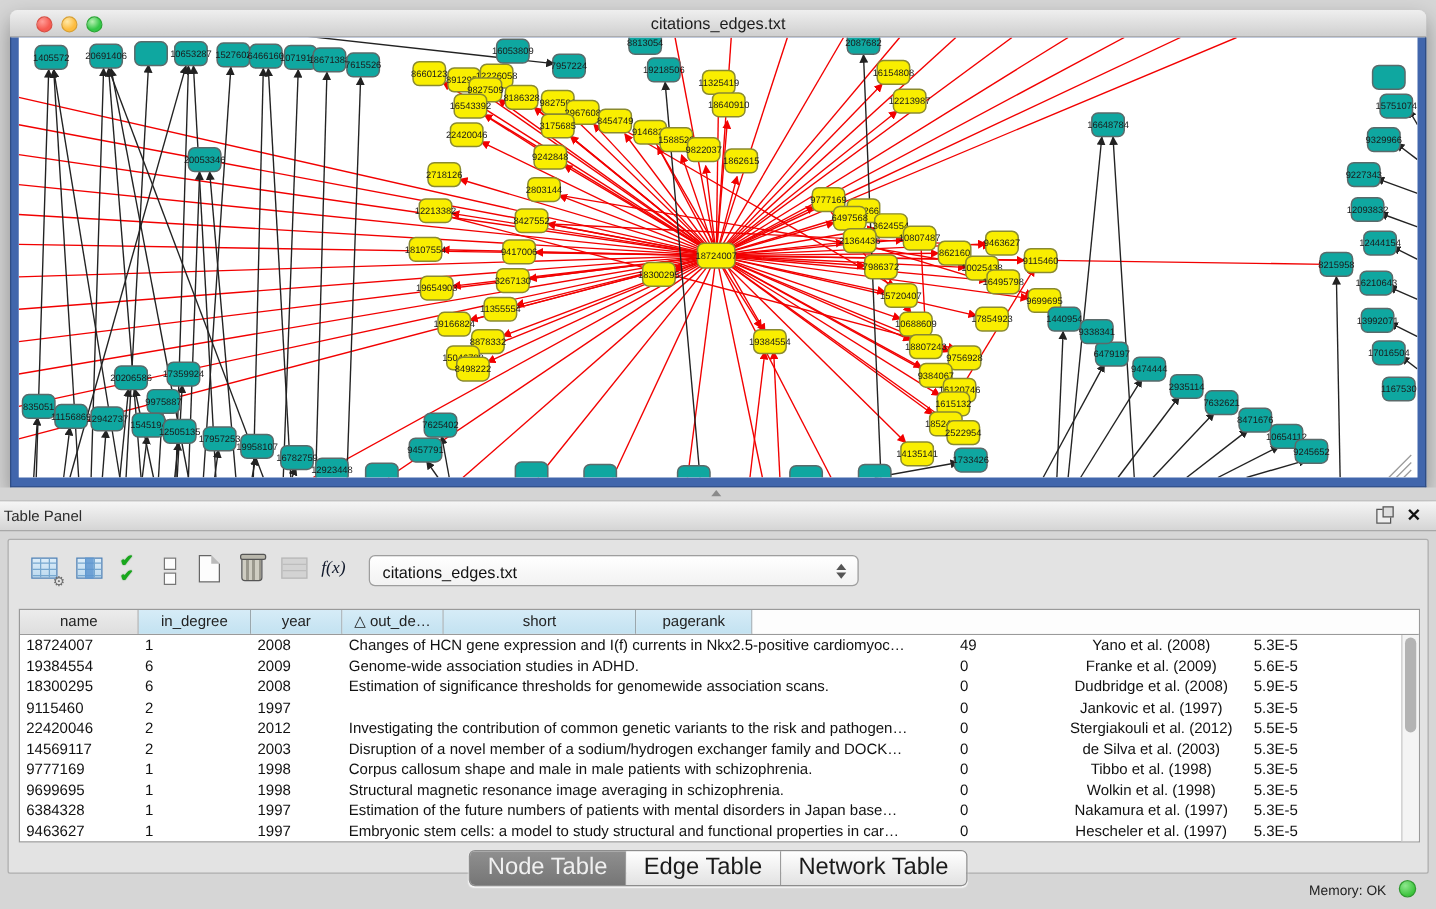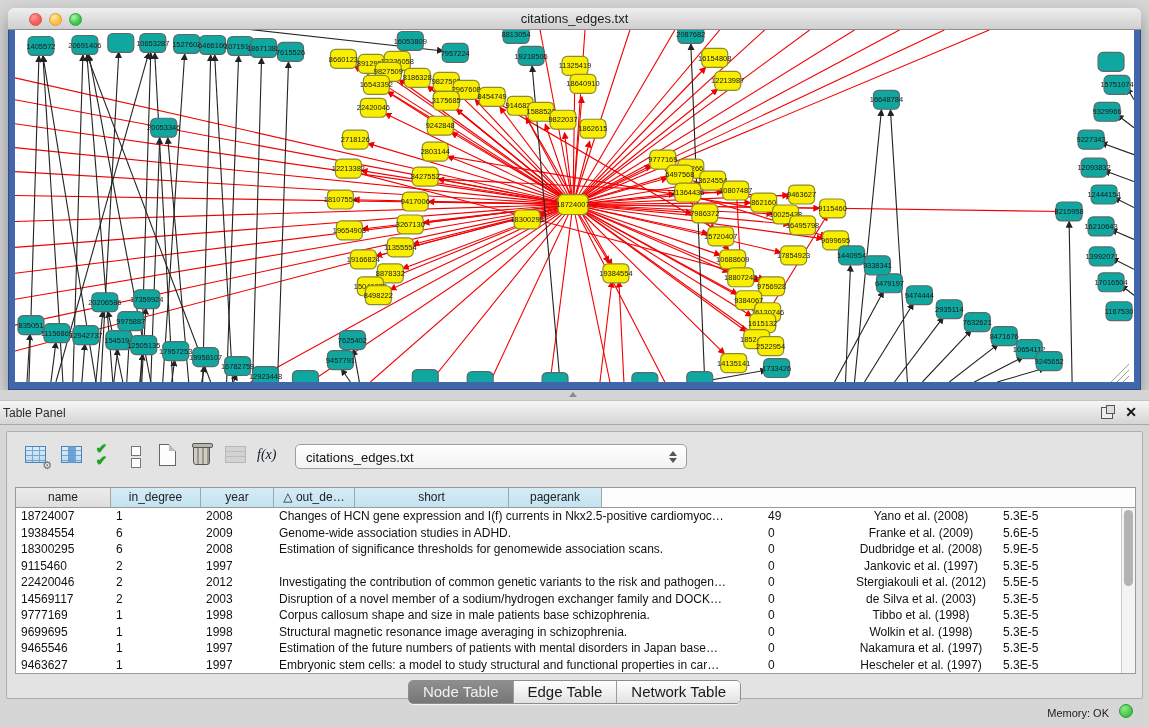--- a/index.html
+++ b/index.html
@@ -75,21 +75,21 @@
   .th.fill { background:#fdfdfd; border-right:none; flex:1; }
   .tbody { position:absolute; left:0; top:20px; right:14px; bottom:0; overflow:hidden; }
   .tr { display:flex; height:16.5px; }
   .td { font-size:12px; color:#111; line-height:16px; padding:0 5px; white-space:nowrap; overflow:hidden; flex:none; }
   .vscroll { position:absolute; right:0; top:20px; width:14px; bottom:0; background:#f4f4f4; border-left:1px solid #c9c9c9; }
   .vthumb { position:absolute; left:2px; top:2px; width:9px; height:76px; border-radius:5px; background:#b3b3b3; }
 
   
   .tabs { position:absolute; left:0; right:0; top:248px; text-align:center; height:21px; }
   .tabbar { display:inline-flex; border:1px solid #8d8d8d; border-radius:5px; overflow:hidden; box-shadow:0 1px 1px rgba(255,255,255,.8); }
-  .tab { font-size:15px; padding:2px 14px 3px; background:linear-gradient(#ffffff,#e2e2e2); color:#1a1a1a; border-right:1px solid #9b9b9b; }
+  .tab { font-size:19px; padding:2px 14px 3px; background:linear-gradient(#ffffff,#e2e2e2); color:#1a1a1a; border-right:1px solid #9b9b9b; }
   .tab:last-child { border-right:none; }
   .tab.sel { background:linear-gradient(#8f8f8f,#767676); color:#f0f0f0; }
 
   
   .statusbar { position:absolute; left:0; top:699px; width:1149px; height:28px; }
   .mem { position:absolute; right:40px; top:8px; font-size:11px; color:#222; }
   .memdot { position:absolute; right:16px; top:5px; width:14px; height:14px; border-radius:50%;
         background:radial-gradient(circle at 35% 30%, #8ee88e,#3dc43d 70%); border:1px solid #2f9a2f; }
 </style>
 </head>
@@ -852,36 +852,36 @@
             <div class="td" style="width: 73px; text-align: left;">2003</div>
             <div class="td" style="width: 489px; text-align: left;">Disruption of a novel member of a sodium/hydrogen exchanger family and DOCK…</div>
             <div class="td" style="width: 81px; text-align: left;">0</div>
             <div class="td" style="width: 154px; text-align: center;">de Silva et al. (2003)</div>
             <div class="td" style="width: 93px; text-align: left;">5.3E-5</div>
           </div>
           <div class="tr">
             <div class="td" style="width: 95px; text-align: left;">9777169</div>
             <div class="td" style="width: 90px; text-align: left;">1</div>
             <div class="td" style="width: 73px; text-align: left;">1998</div>
-            <div class="td" style="width: 489px; text-align: left;">Corpus callosum shape and size in male patients base schizophrenia.</div>
+            <div class="td" style="width: 489px; text-align: left;">Corpus callosum shape and male in male patients with schizophrenia.</div>
             <div class="td" style="width: 81px; text-align: left;">0</div>
             <div class="td" style="width: 154px; text-align: center;">Tibbo et al. (1998)</div>
             <div class="td" style="width: 93px; text-align: left;">5.3E-5</div>
           </div>
           <div class="tr">
             <div class="td" style="width: 95px; text-align: left;">9699695</div>
             <div class="td" style="width: 90px; text-align: left;">1</div>
             <div class="td" style="width: 73px; text-align: left;">1998</div>
             <div class="td" style="width: 489px; text-align: left;">Structural magnetic resonance image averaging in schizophrenia.</div>
             <div class="td" style="width: 81px; text-align: left;">0</div>
             <div class="td" style="width: 154px; text-align: center;">Wolkin et al. (1998)</div>
             <div class="td" style="width: 93px; text-align: left;">5.3E-5</div>
           </div>
           <div class="tr">
-            <div class="td" style="width: 95px; text-align: left;">9465546</div>
+            <div class="td" style="width: 95px; text-align: left;">6384328</div>
             <div class="td" style="width: 90px; text-align: left;">1</div>
             <div class="td" style="width: 73px; text-align: left;">1997</div>
             <div class="td" style="width: 489px; text-align: left;">Estimation of the future numbers of patients with mental disorders in Japan base…</div>
             <div class="td" style="width: 81px; text-align: left;">0</div>
             <div class="td" style="width: 154px; text-align: center;">Nakamura et al. (1997)</div>
             <div class="td" style="width: 93px; text-align: left;">5.3E-5</div>
           </div>
           <div class="tr">
             <div class="td" style="width: 95px; text-align: left;">9463627</div>
             <div class="td" style="width: 90px; text-align: left;">1</div>

